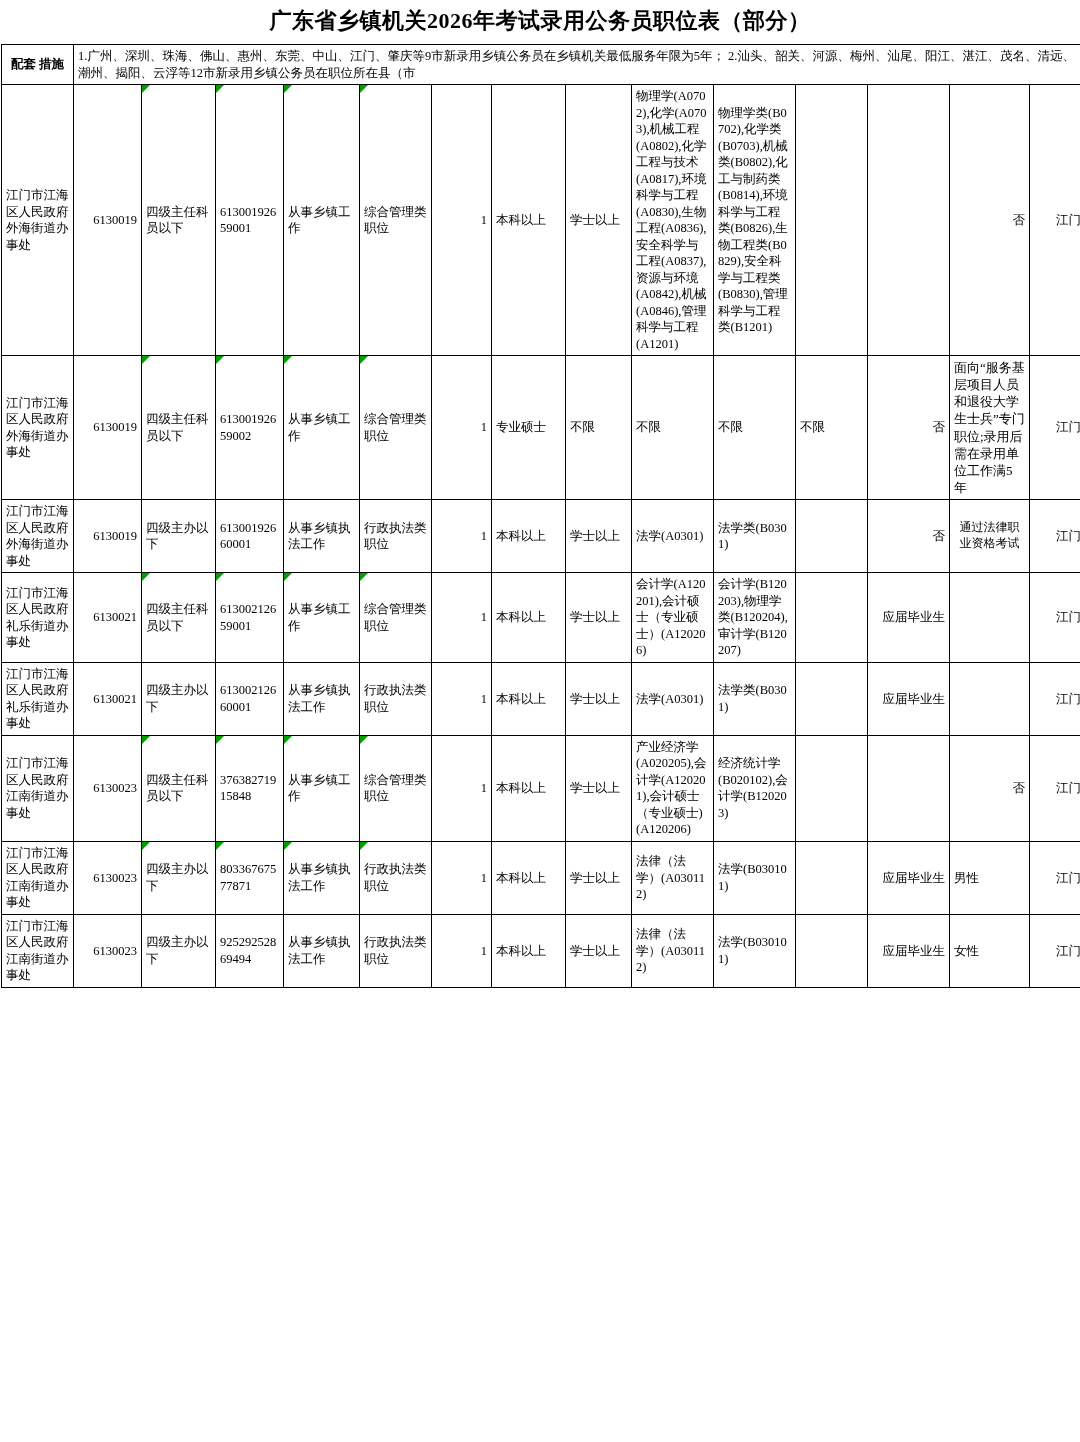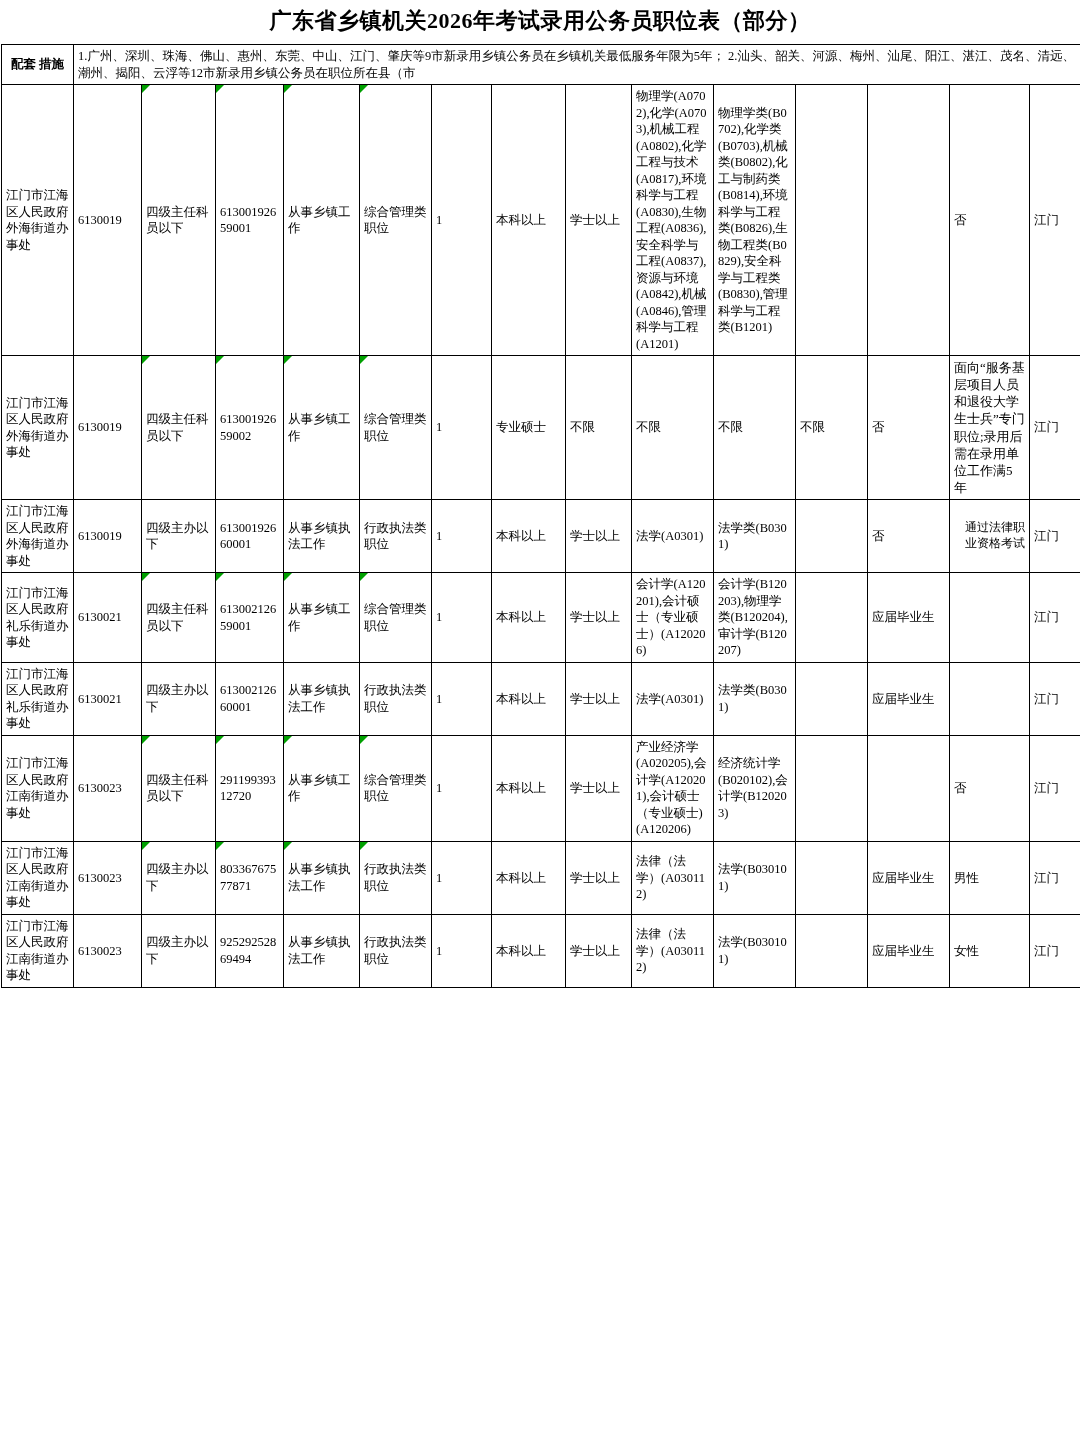--- a/index.html
+++ b/index.html
@@ -71,21 +71,21 @@
   .c-type     { width: 72px; }
   .c-num      { width: 60px; }
   .c-edu      { width: 74px; }
   .c-degree   { width: 66px; }
   .c-major-bk { width: 82px; }
   .c-major-yj { width: 82px; }
   .c-polit    { width: 72px; }
   .c-other    { width: 82px; }
   .c-remark   { width: 80px; }
   .c-place    { width: 56px; }
-  td.center { text-align: left; }
+  td.center { text-align: right; }
   td.left { text-align: left; }
 </style>
 </head>
 <body>
 
 <div class="page">
 
   <div class="doc-title">广东省乡镇机关2026年考试录用公务员职位表（部分）</div>
 
   <table class="sheet">
@@ -158,21 +158,21 @@
       <td class="left">61300192660001</td>
       <td class="left">从事乡镇执法工作</td>
       <td class="left">行政执法类职位</td>
       <td class="center">1</td>
       <td class="left">本科以上</td>
       <td class="left">学士以上</td>
       <td class="left">法学(A0301)</td>
       <td class="left">法学类(B0301)</td>
       <td class="left"></td>
       <td class="center">否</td>
-      <td class="center" style="text-align: right; font-size: 12px;">通过法律职业资格考试</td>
+      <td class="center" style="text-align: center; font-size: 12px;">通过法律职业资格考试</td>
       <td class="center">江门</td>
     </tr>
 
     <tr>
       <td class="left">江门市江海区人民政府礼乐街道办事处</td>
       <td class="center">6130021</td>
       <td class="flag left">四级主任科员以下</td>
       <td class="flag left">61300212659001</td>
       <td class="flag left">从事乡镇工作</td>
       <td class="flag left">综合管理类职位</td>
@@ -202,21 +202,21 @@
       <td class="left"></td>
       <td class="center">应届毕业生</td>
       <td class="center"></td>
       <td class="center">江门</td>
     </tr>
 
     <tr>
       <td class="left">江门市江海区人民政府江南街道办事处</td>
       <td class="center">6130023</td>
       <td class="flag left">四级主任科员以下</td>
-      <td class="flag left">29119939312720</td>
+      <td class="flag left">37638271915848</td>
       <td class="flag left">从事乡镇工作</td>
       <td class="flag left">综合管理类职位</td>
       <td class="center">1</td>
       <td class="left">本科以上</td>
       <td class="left">学士以上</td>
       <td class="left">产业经济学(A020205),会计学(A120201),会计硕士（专业硕士)(A120206)</td>
       <td class="left">经济统计学(B020102),会计学(B120203)</td>
       <td class="left"></td>
       <td class="center"></td>
       <td class="center">否</td>

